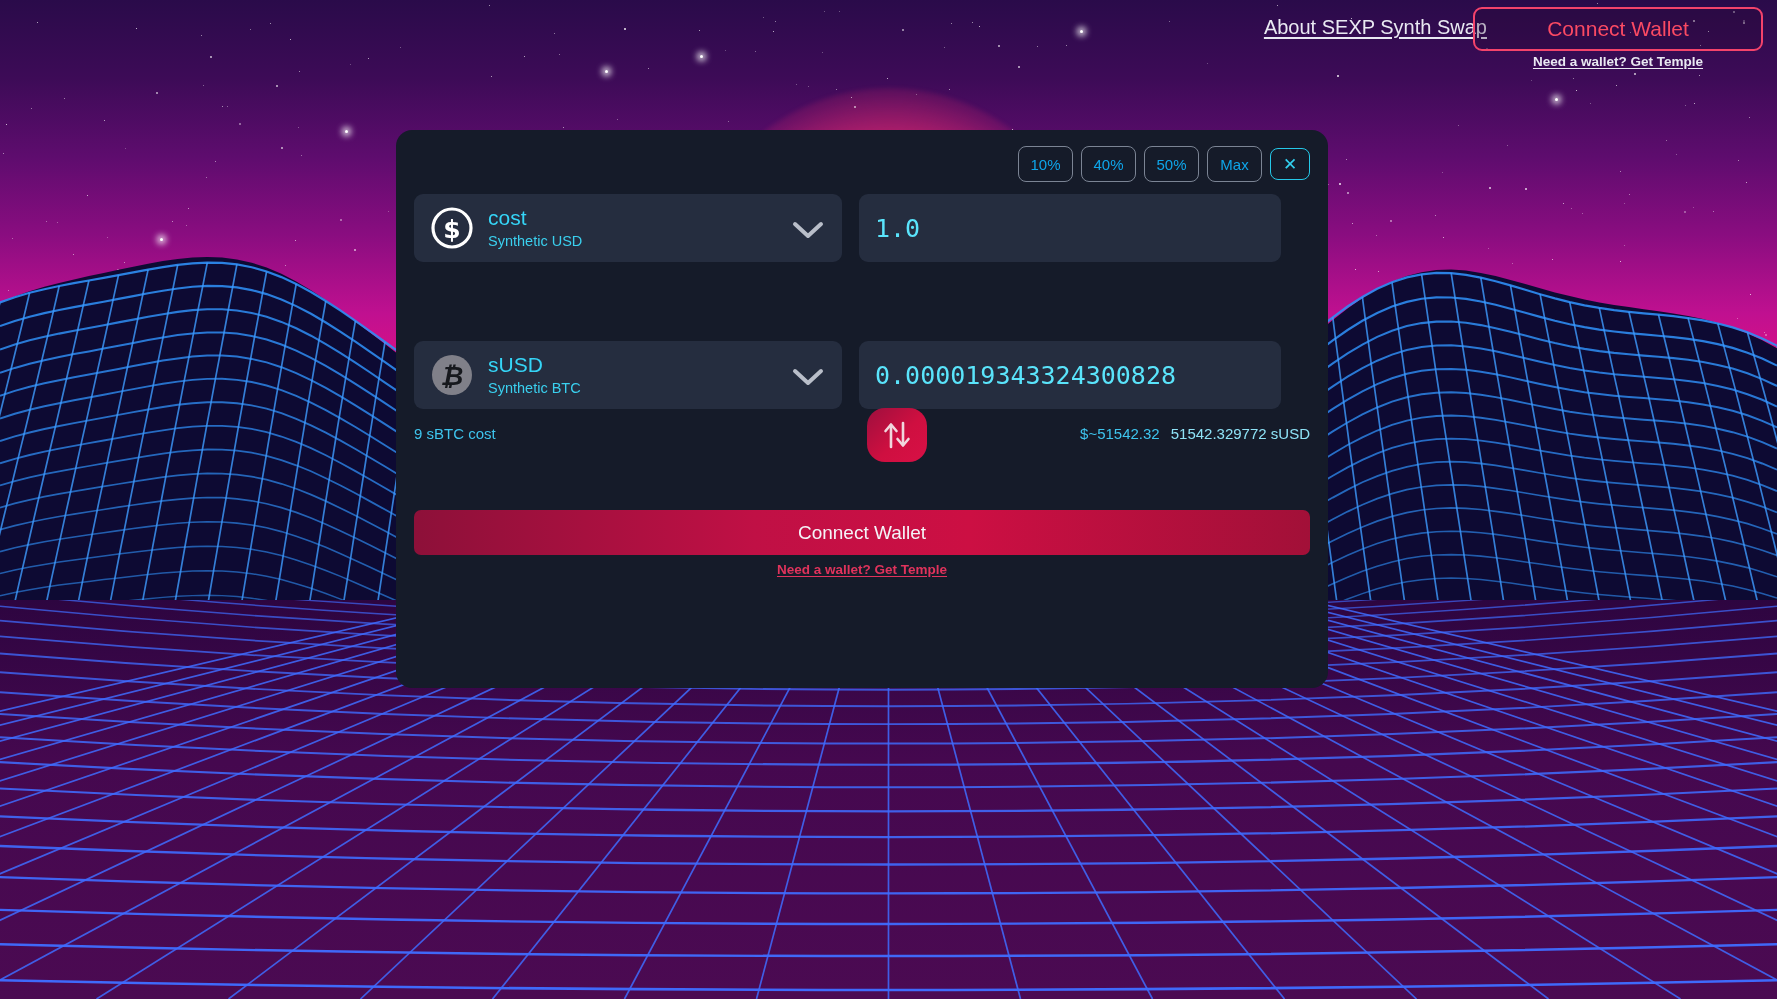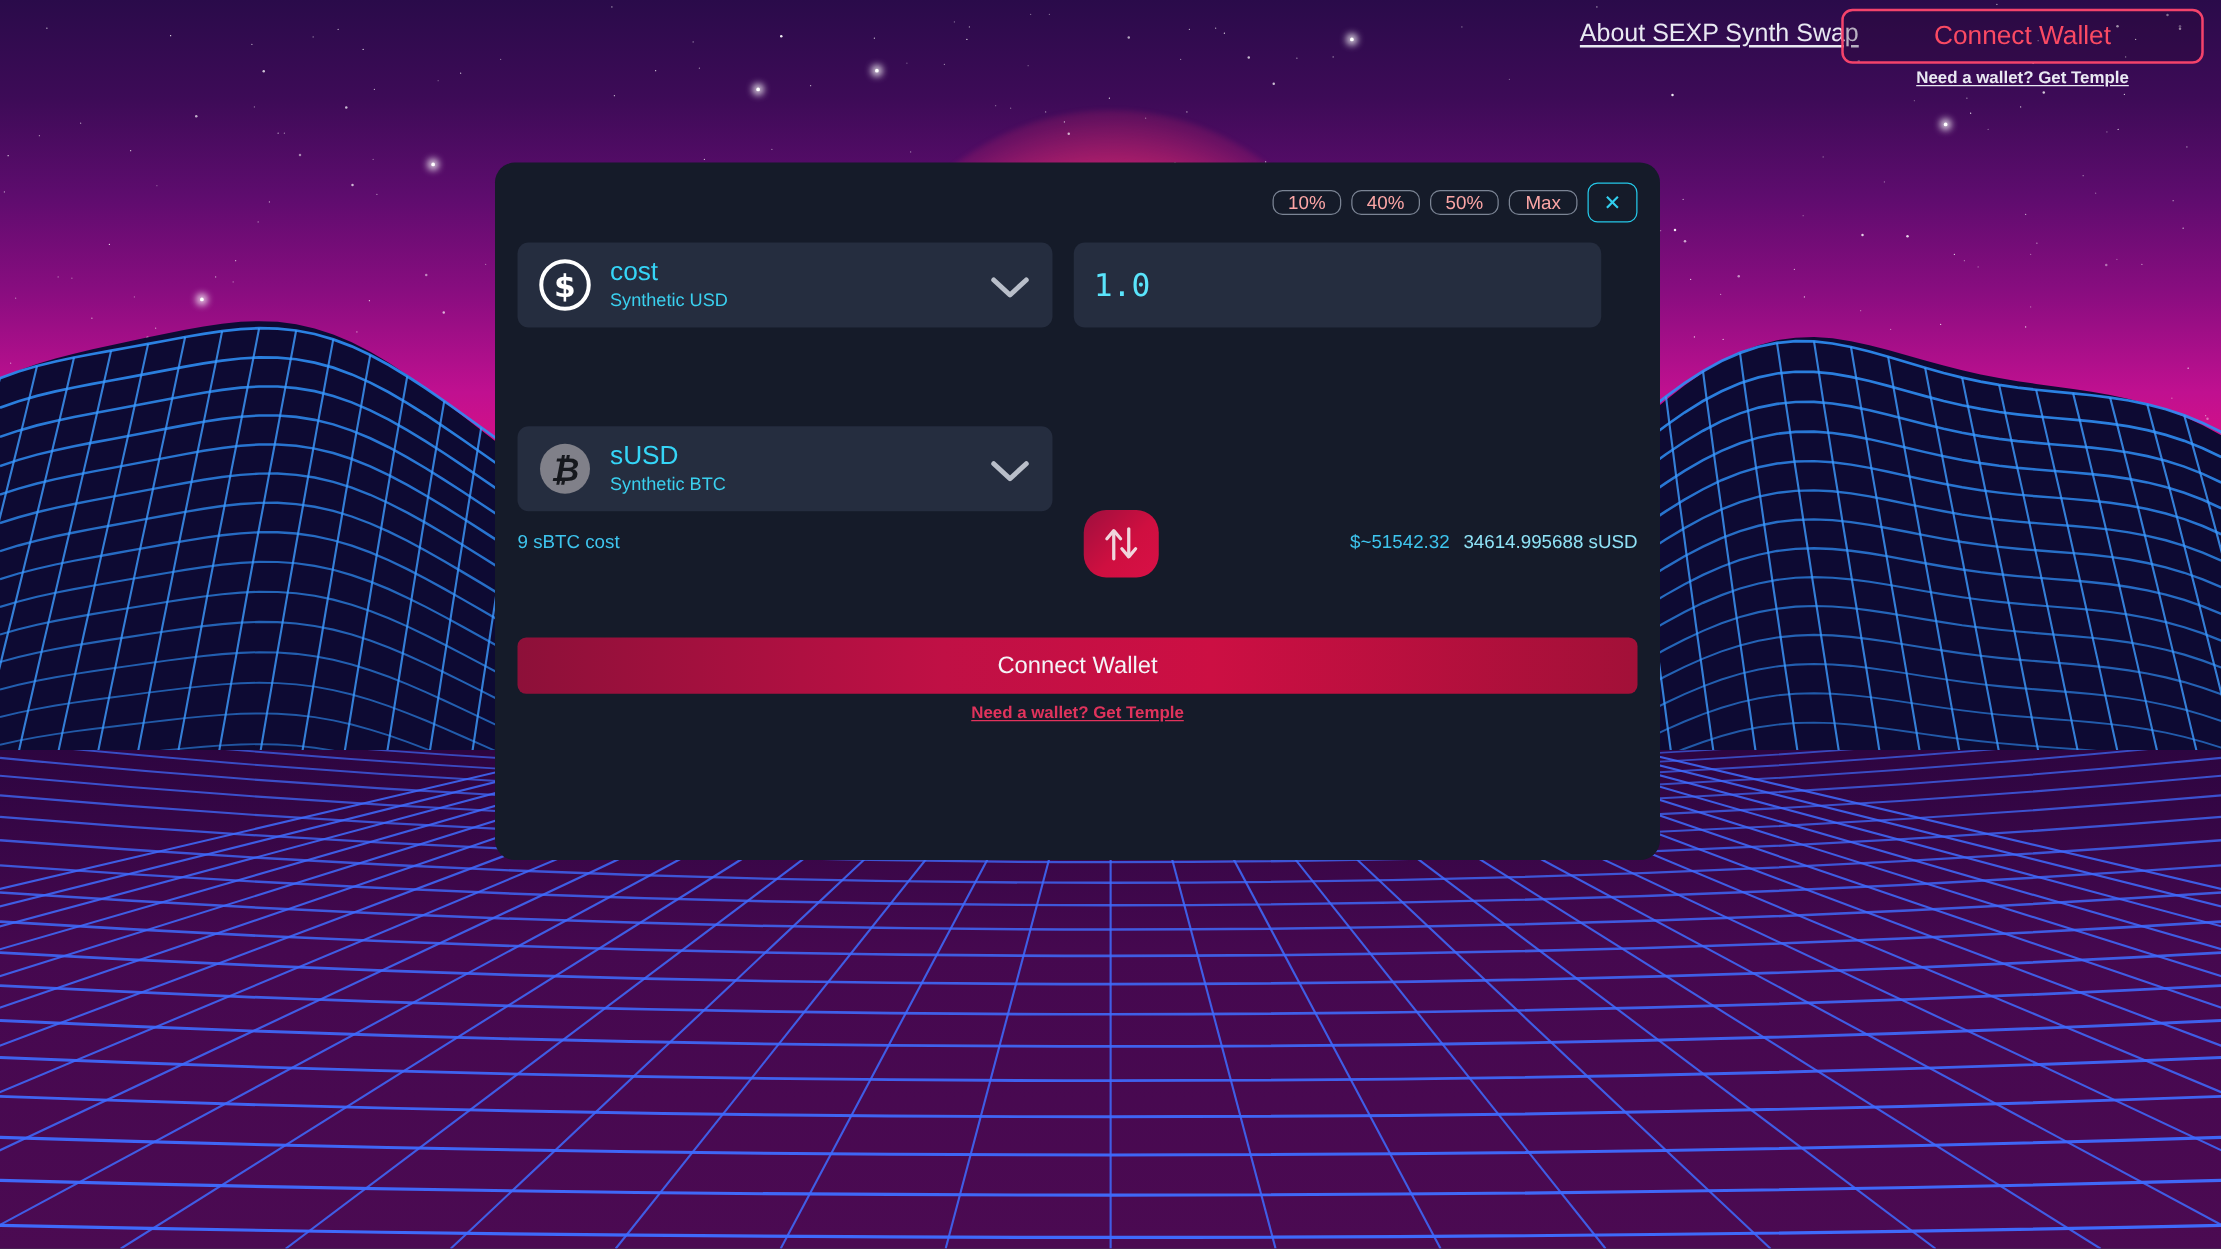--- a/index.html
+++ b/index.html
@@ -143,26 +143,26 @@
   #pct-row {
     position: absolute;
     right: 18px;
     top: 16px;
     display: flex;
     gap: 8px;
     align-items: center;
   }
   .pct-btn {
     min-width: 55px;
-    height: 20px;
+    height: 36px;
     padding: 0 11px;
     border: 1px solid #7b8494;
     border-radius: 8px;
     background: transparent;
-    color: #fca5a5;
+    color: #0ea5e9;
     font-size: 15px;
     display: flex;
     align-items: center;
     justify-content: center;
     cursor: pointer;
     font-family: "Liberation Sans", sans-serif;
   }
   #clear-btn {
     width: 40px;
     height: 32px;
@@ -891,28 +891,29 @@
         <text x="22" y="32" text-anchor="middle" font-family="DejaVu Sans, sans-serif" font-size="26" font-weight="bold" font-style="italic" fill="#16181d">₿</text>
       </svg>
       <div class="token-text">
         <span class="token-sym">sUSD</span>
         <span class="token-name">Synthetic BTC</span>
       </div>
       <svg class="chev" width="32" height="18" viewBox="0 0 32 18">
         <polyline points="3,3 16,15 29,3" fill="none" stroke="#b9bec9" stroke-width="4" stroke-linecap="round" stroke-linejoin="round"></polyline>
       </svg>
     </div>
+    <div class="amount-field">0.000019343324300828</div>
   </div>
 
   <div id="details">
     <div class="detail-row">
       <span class="detail-label">9 sBTC cost</span>
       <span class="detail-vals">
         <span class="detail-usd">$~51542.32</span>
-        <span class="detail-amt">34614.995688 sUSD</span>
+        <span class="detail-amt">51542.329772 sUSD</span>
       </span>
     </div>
   </div>
 
   <button id="connect-card">Connect Wallet</button>
   <a id="temple-card">Need a wallet? Get Temple</a>
 
 </div>
 
 </body></html>

